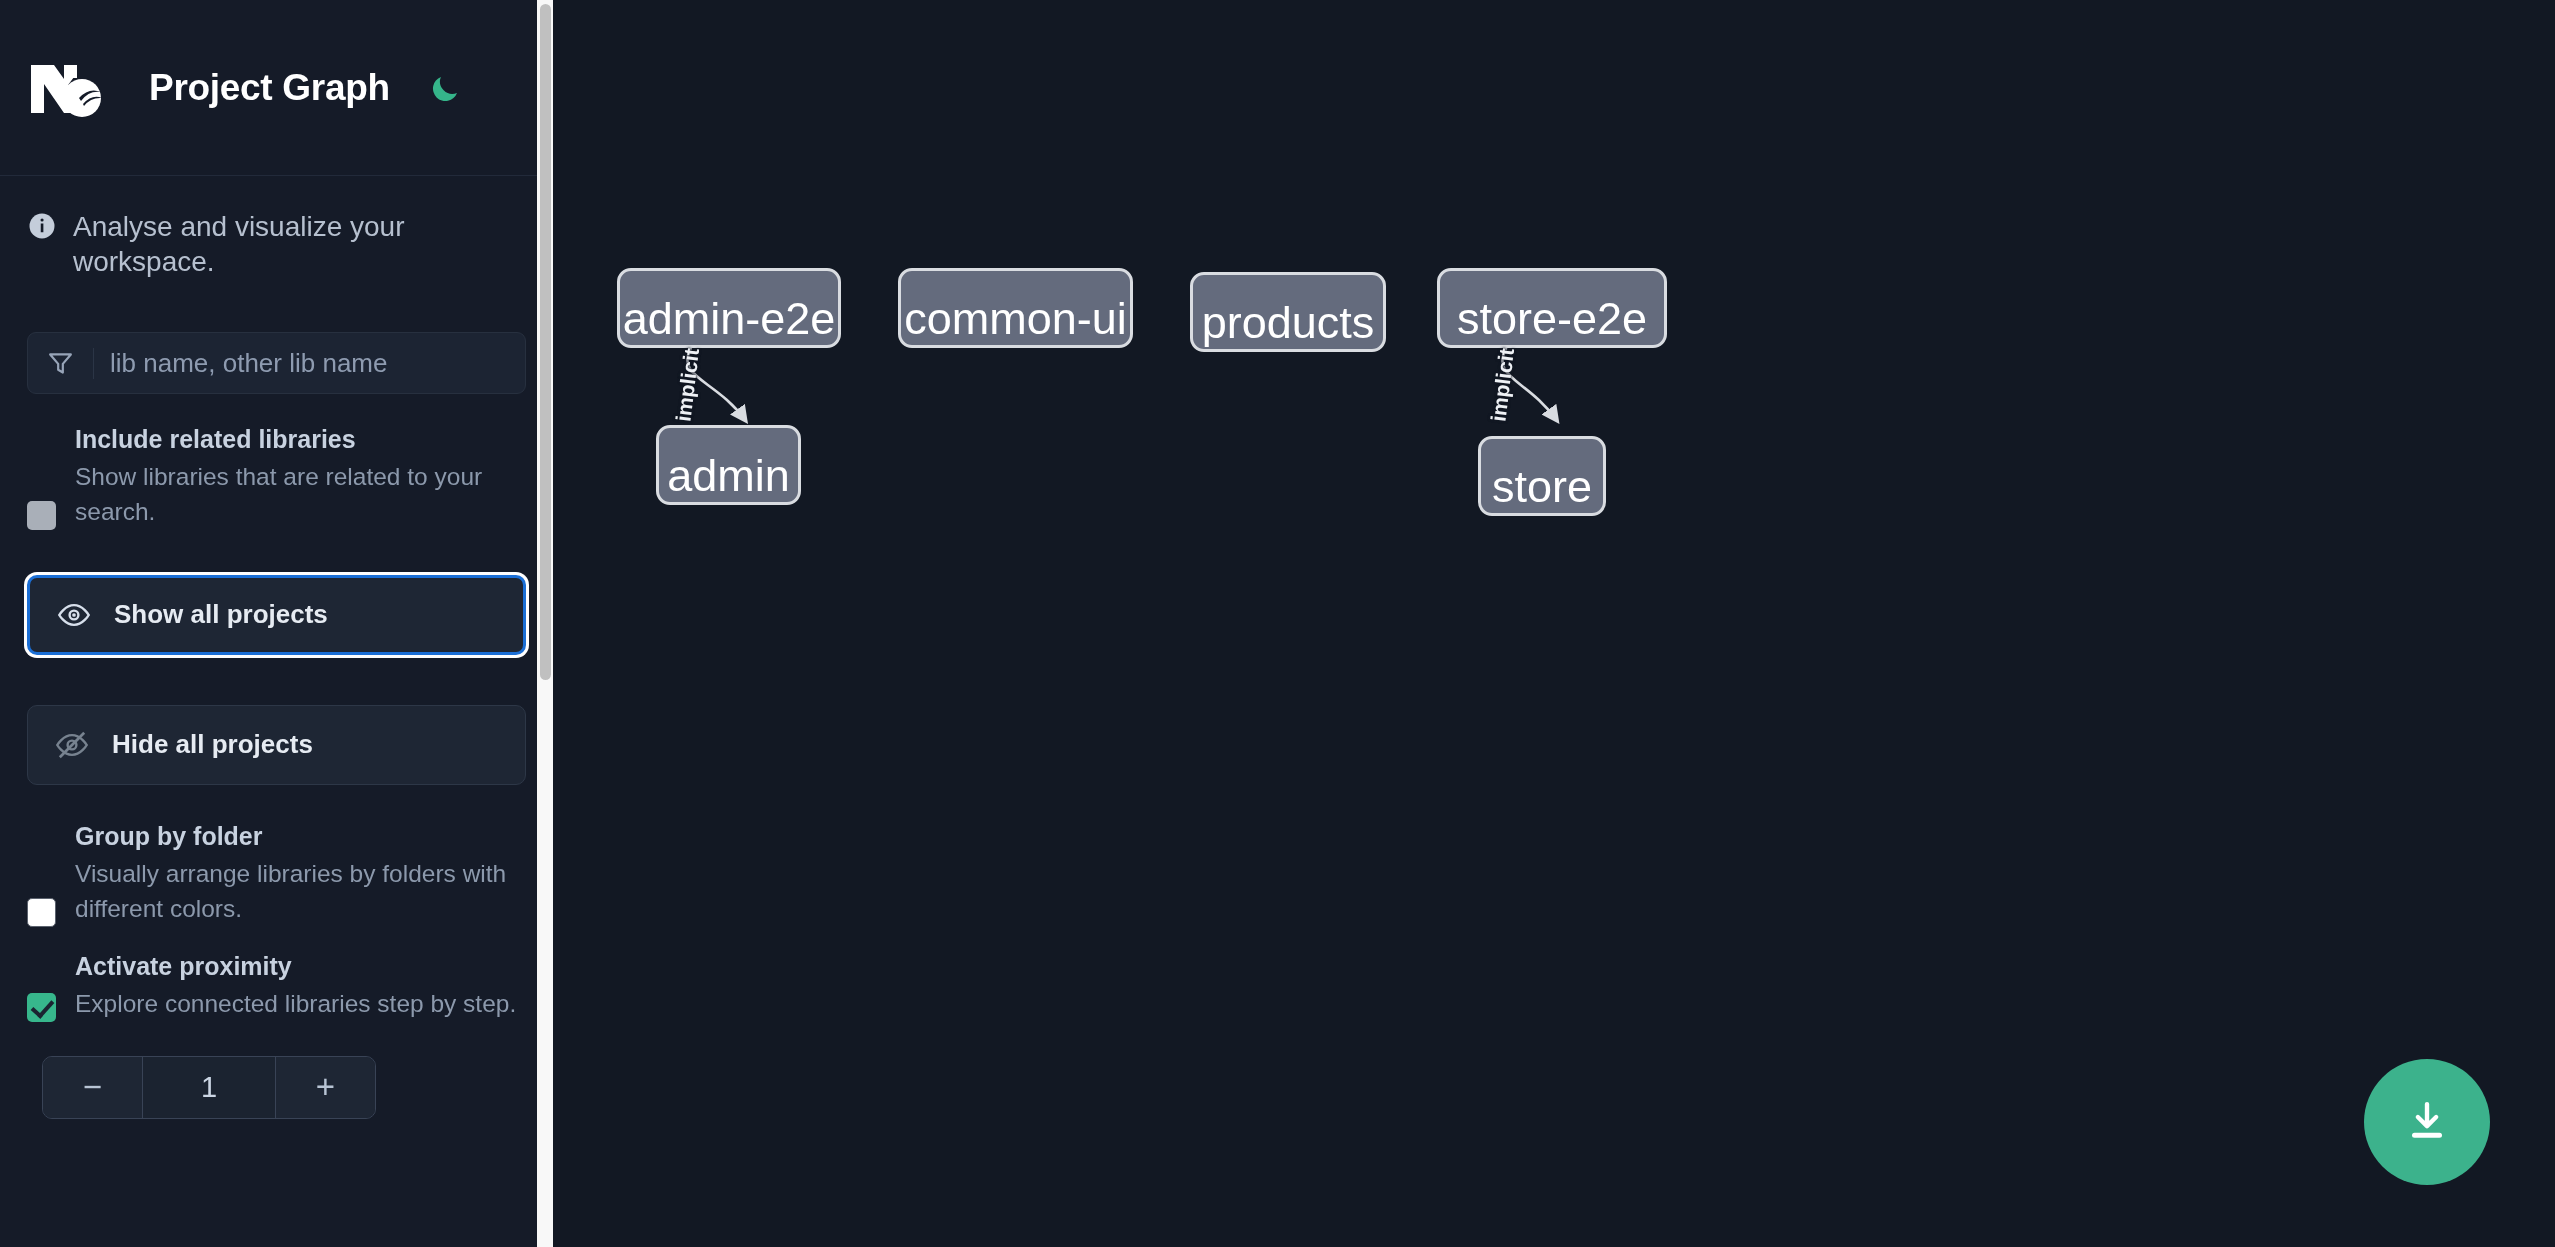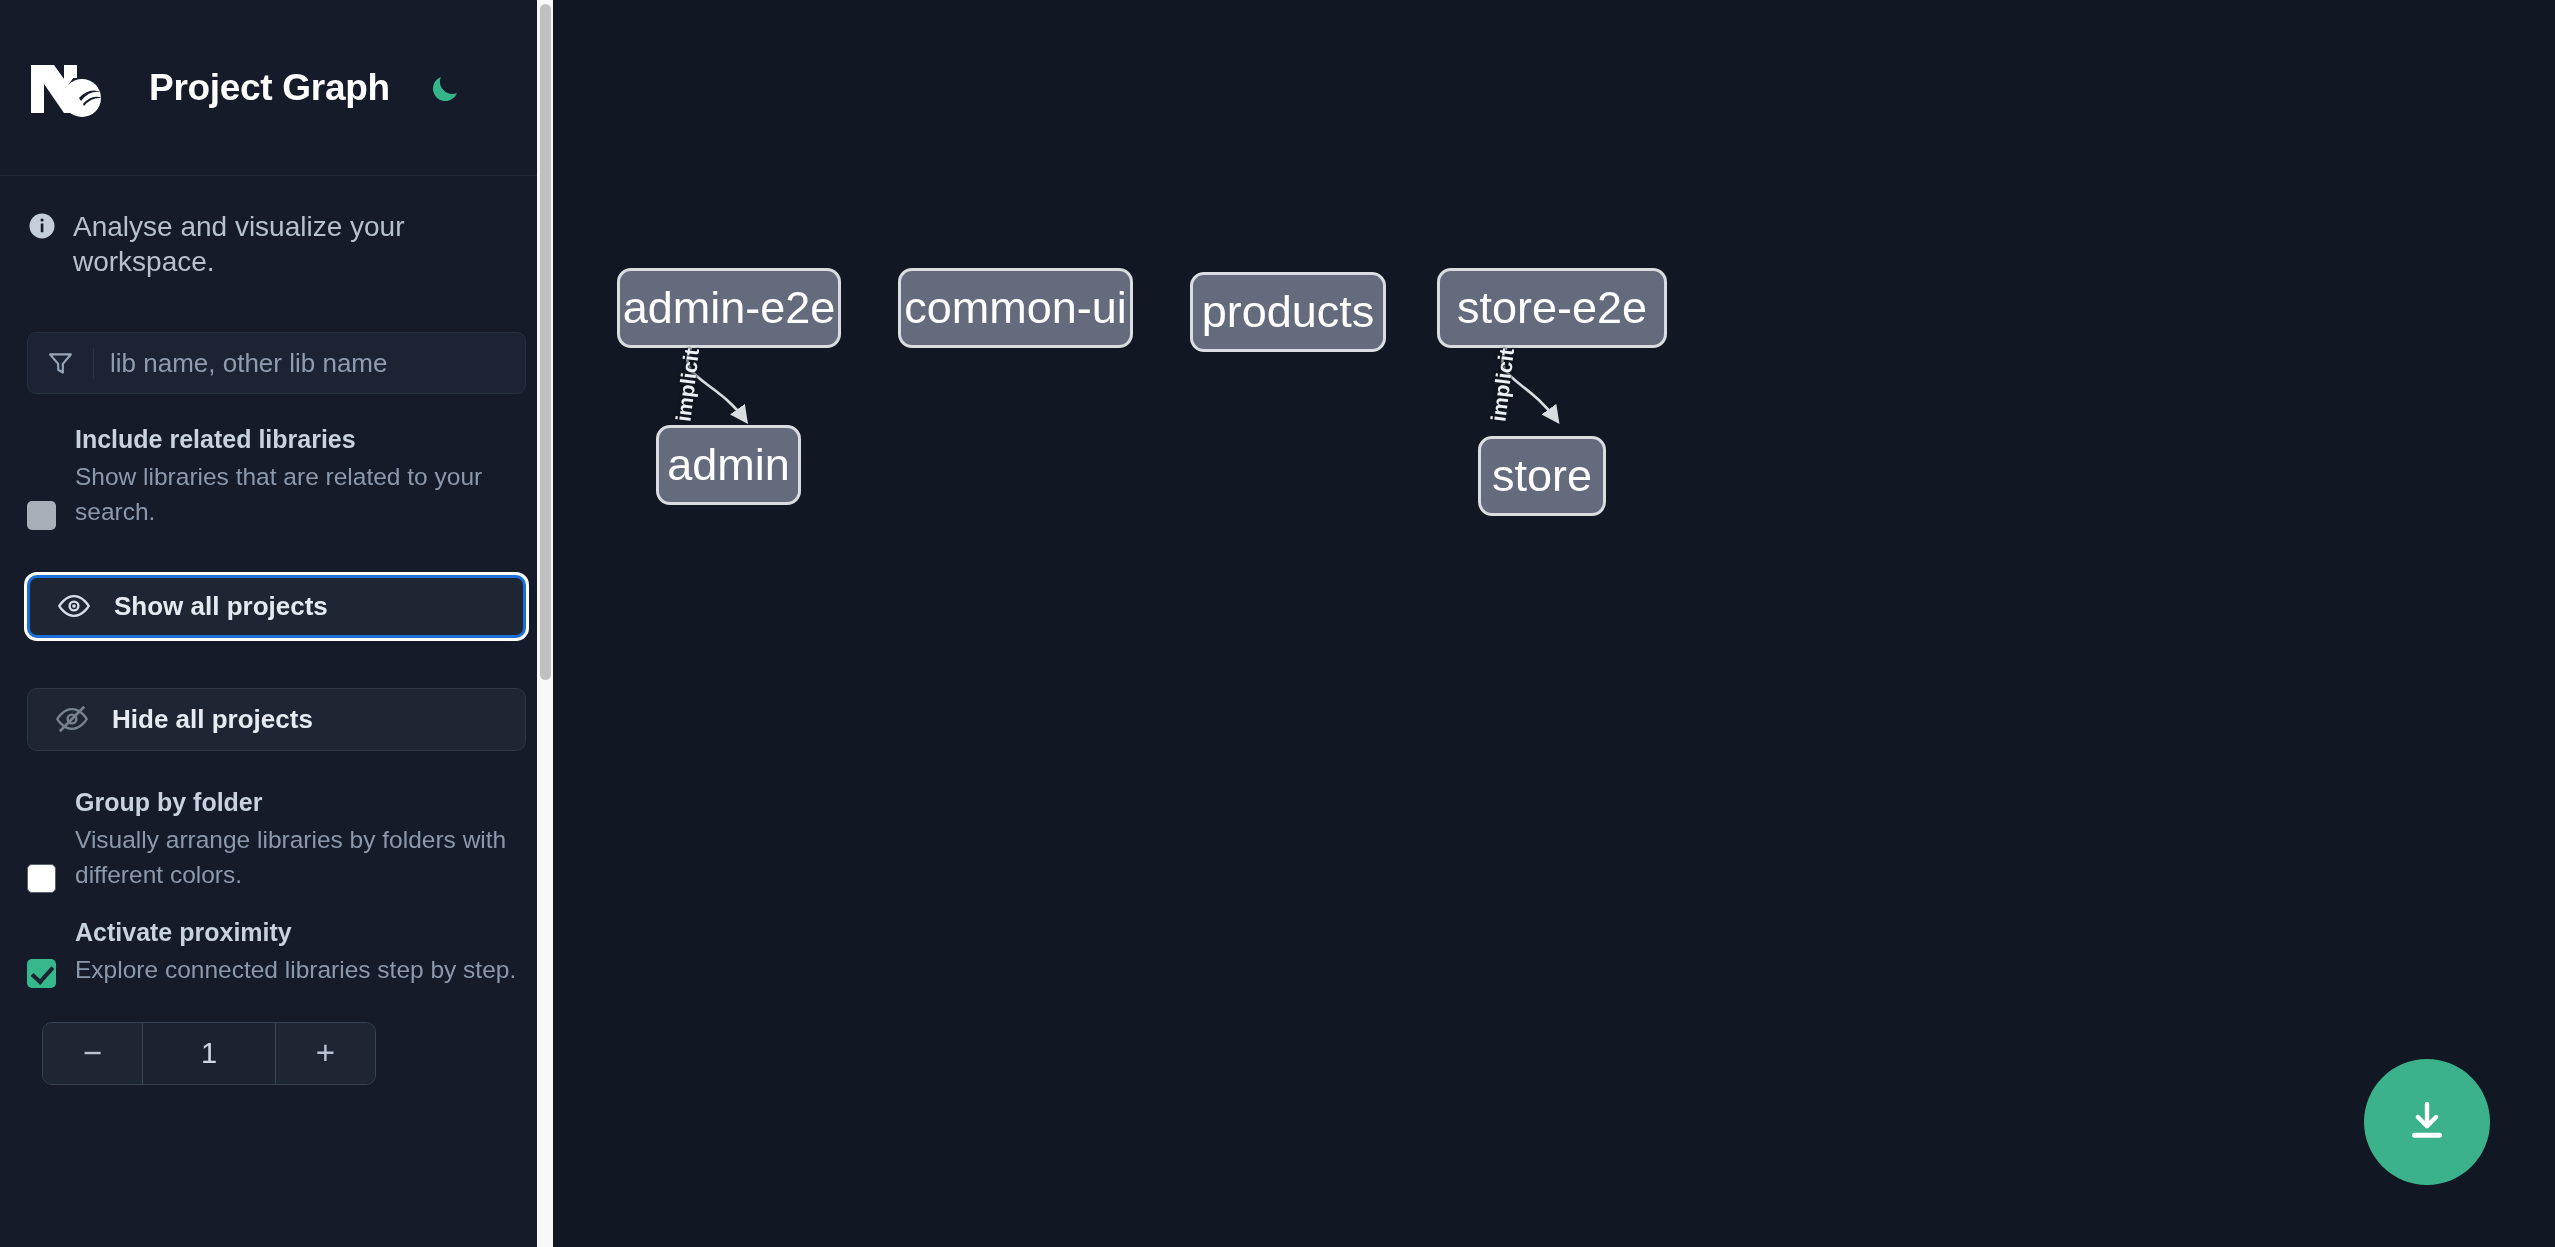--- a/index.html
+++ b/index.html
@@ -145,21 +145,21 @@
     font-size: 24.5px;
     color: #8c99ac;
     line-height: 1.42;
     margin-top: 5px;
     max-width: 448px;
   }
 
   
   .big-btn {
     margin: 0 27px;
-    height: 63px;
+    height: 80px;
     border-radius: 10px;
     background: #1e2634;
     display: flex;
     align-items: center;
     padding-left: 27px;
     cursor: pointer;
   }
   .big-btn .blbl {
     margin-left: 23px;
     font-size: 26px;
@@ -245,21 +245,21 @@
     width: 100%;
     height: 100%;
   }
 
   .node-box {
     position: absolute;
     background: #646b7d;
     border: 3px solid #d9dce1;
     border-radius: 14px;
     display: flex;
-    align-items: center;
+    align-items: flex-end;
     justify-content: center;
     color: #ffffff;
     font-size: 45px;
     font-family: "Liberation Sans", sans-serif;
     cursor: pointer;
     white-space: nowrap;
   }
 
   .edge-label {
     position: absolute;

